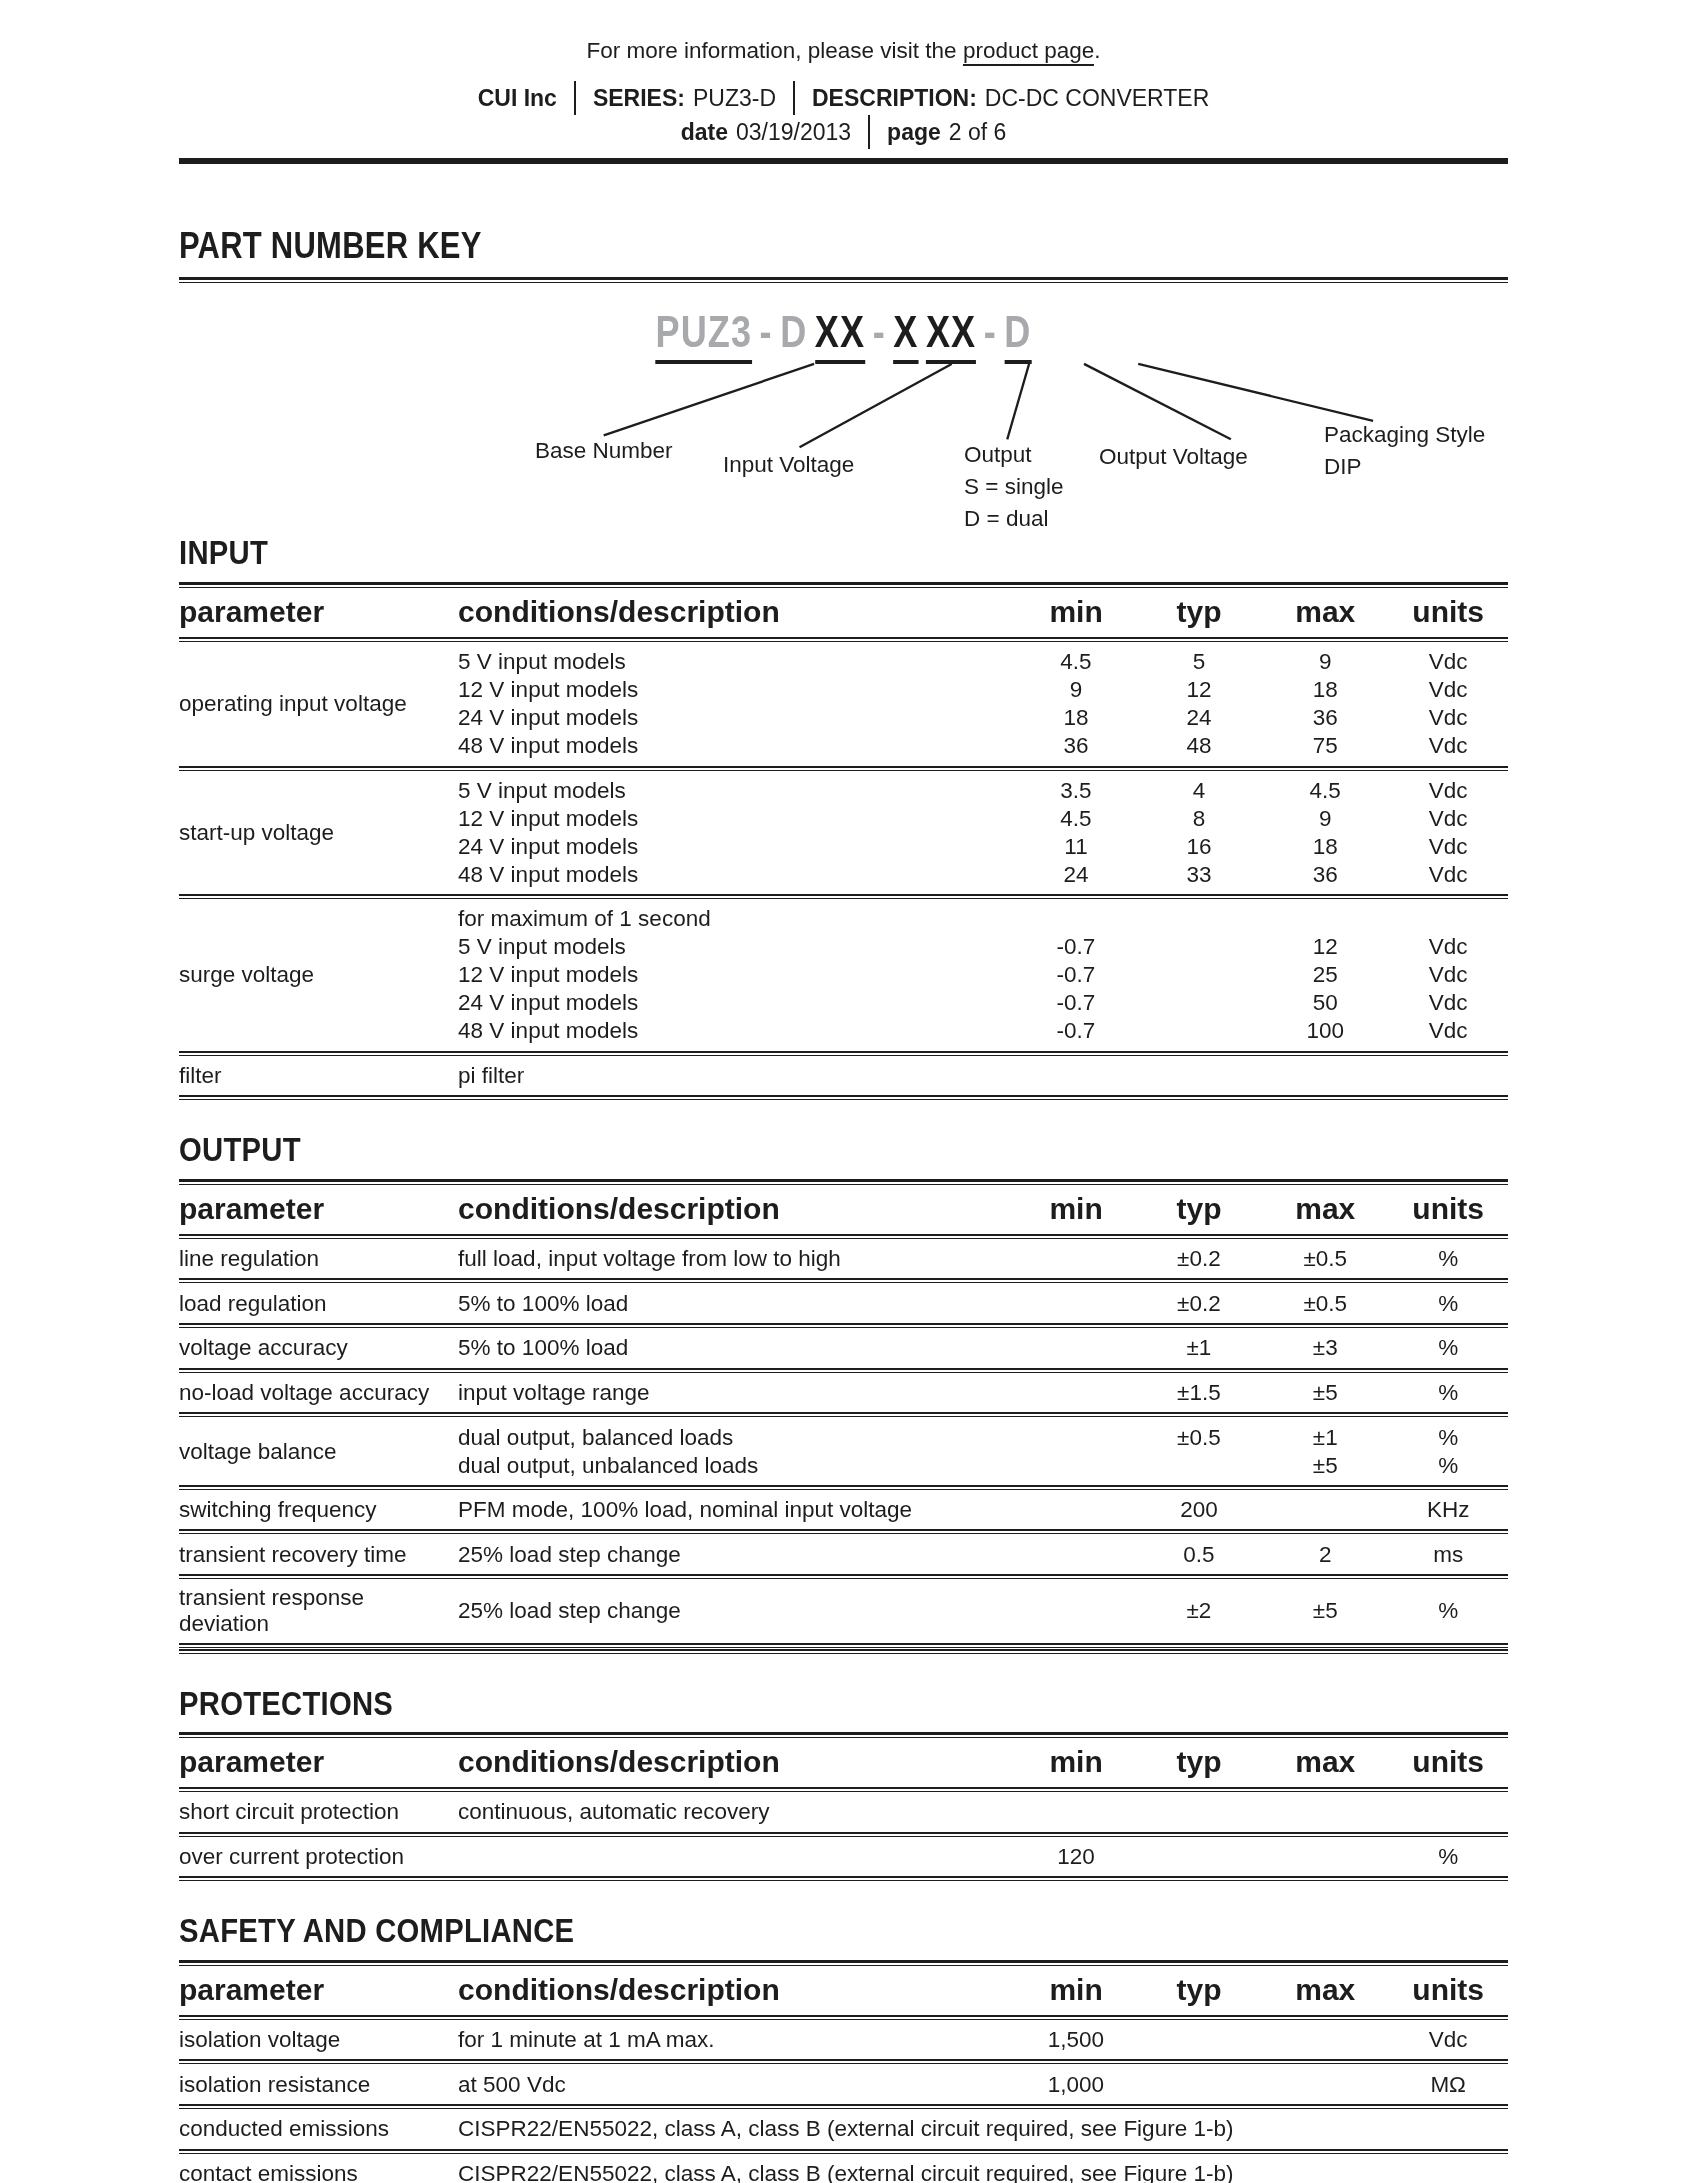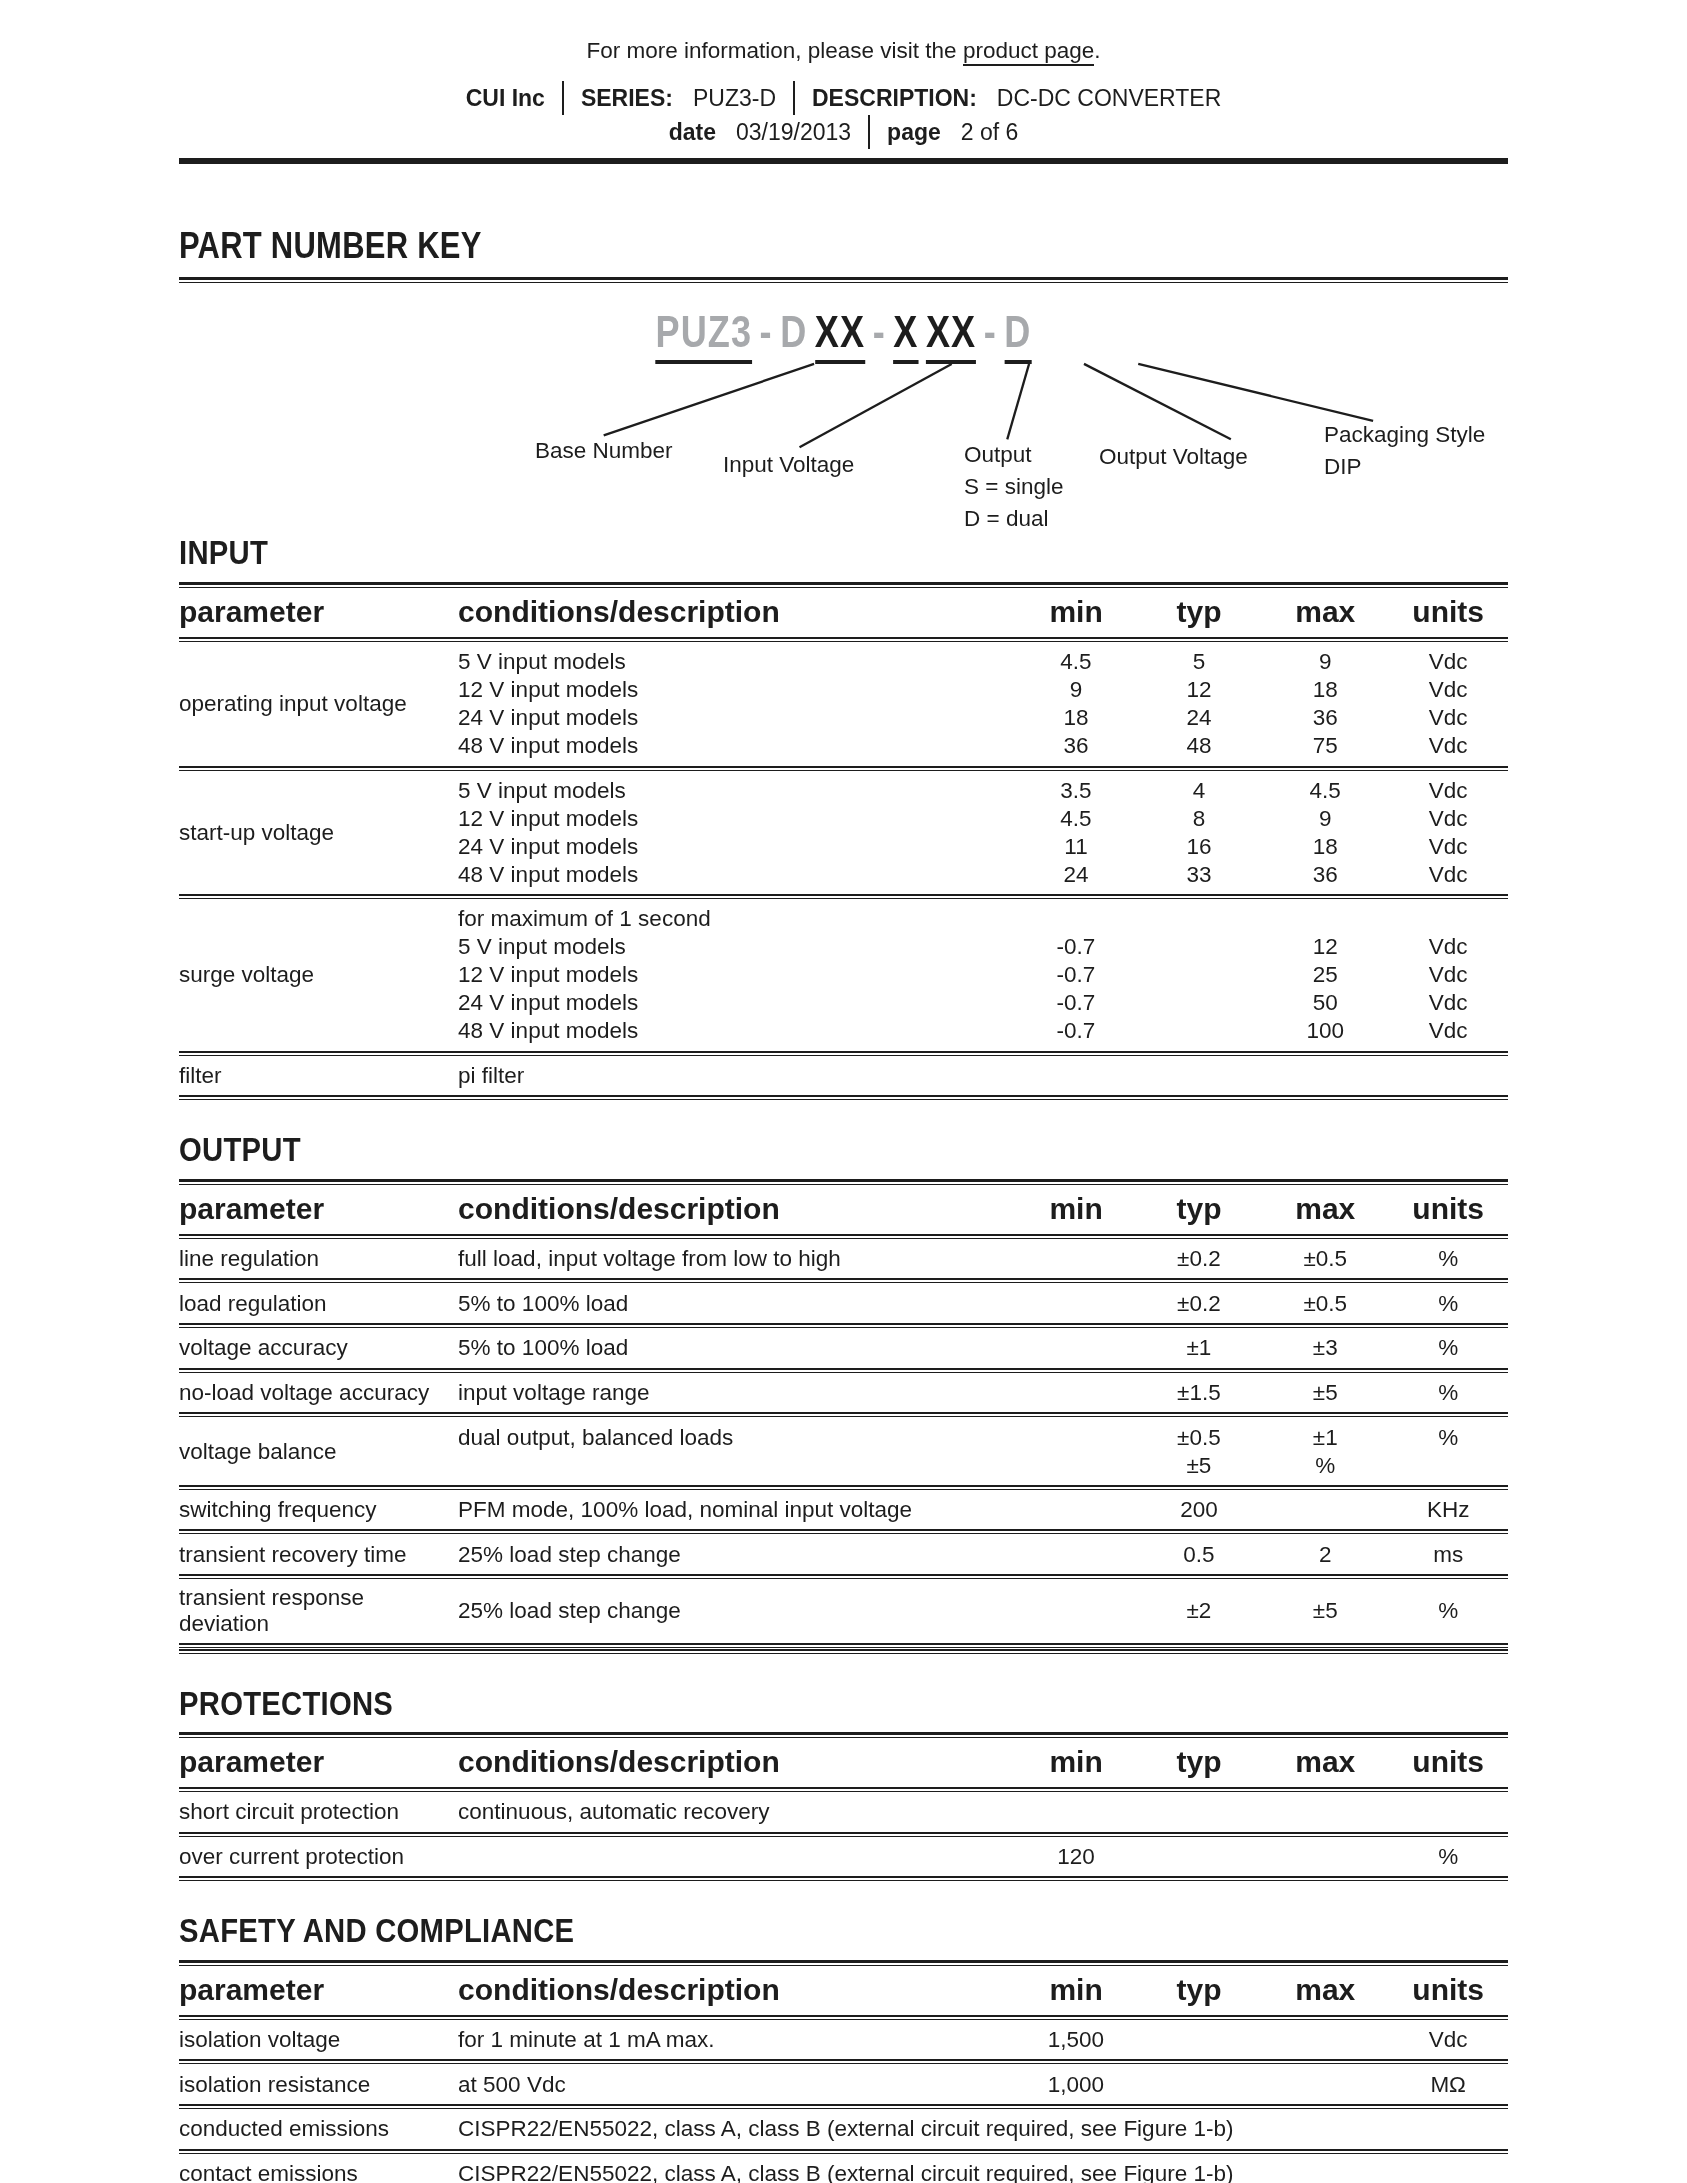--- a/index.html
+++ b/index.html
@@ -9,21 +9,21 @@
     padding:38px 69px 0; overflow:hidden;
     font-family:"Liberation Sans", sans-serif;
   }
   
   .top-note { text-align:center; font-size:22.5px; }
   .top-note .link { color:inherit; text-decoration:none; border-bottom:2.6px solid #1d1d1d; padding-bottom:1.3px; cursor:pointer; }
   
   .header-bar { display:flex; justify-content:space-between; align-items:center; margin-top:17px; font-size:23px; white-space:nowrap;flex-direction:column; }
   .hgroup { display:flex; align-items:center; }
   .b { font-weight:bold; }
-  .hv { margin-left:20px; }
+  .hv { margin-left:8px; }
   .vsep { width:2px; height:34px; background:#1d1d1d; margin:0 17px; }
   .rule-thick { height:6px; background:#1d1d1d; margin-top:9.3px; }
   
   h1.pnk, h2.sect {
     font-weight:bold; margin:0; width:fit-content;
     transform:scaleX(0.86); transform-origin:left center; letter-spacing:0.3px;
   }
   h1.pnk { font-size:36px; margin-top:61px; }
   h2.sect { font-size:34px; margin-top:29px; }
   .section:first-of-type h2.sect { margin-top:1.3px; }
@@ -327,20 +327,21 @@
           <div class="pcell">voltage balance</div>
           <div class="lines">
             <div class="line">
               <div class="lcell lc0">dual output, balanced loads</div>
               <div class="lcell lc1"></div>
               <div class="lcell lc2">±0.5</div>
               <div class="lcell lc3">±1</div>
               <div class="lcell lc4">%</div>
             </div>
             <div class="line">
+              <div class="lcell lc0">dual output, unbalanced loads</div>
               <div class="lcell lc1"></div>
               <div class="lcell lc2"></div>
               <div class="lcell lc3">±5</div>
               <div class="lcell lc4">%</div>
             </div>
           </div>
         </div>
         <div class="dsep tight"></div>
         <div class="trow">
           <div class="pcell">switching frequency</div>

